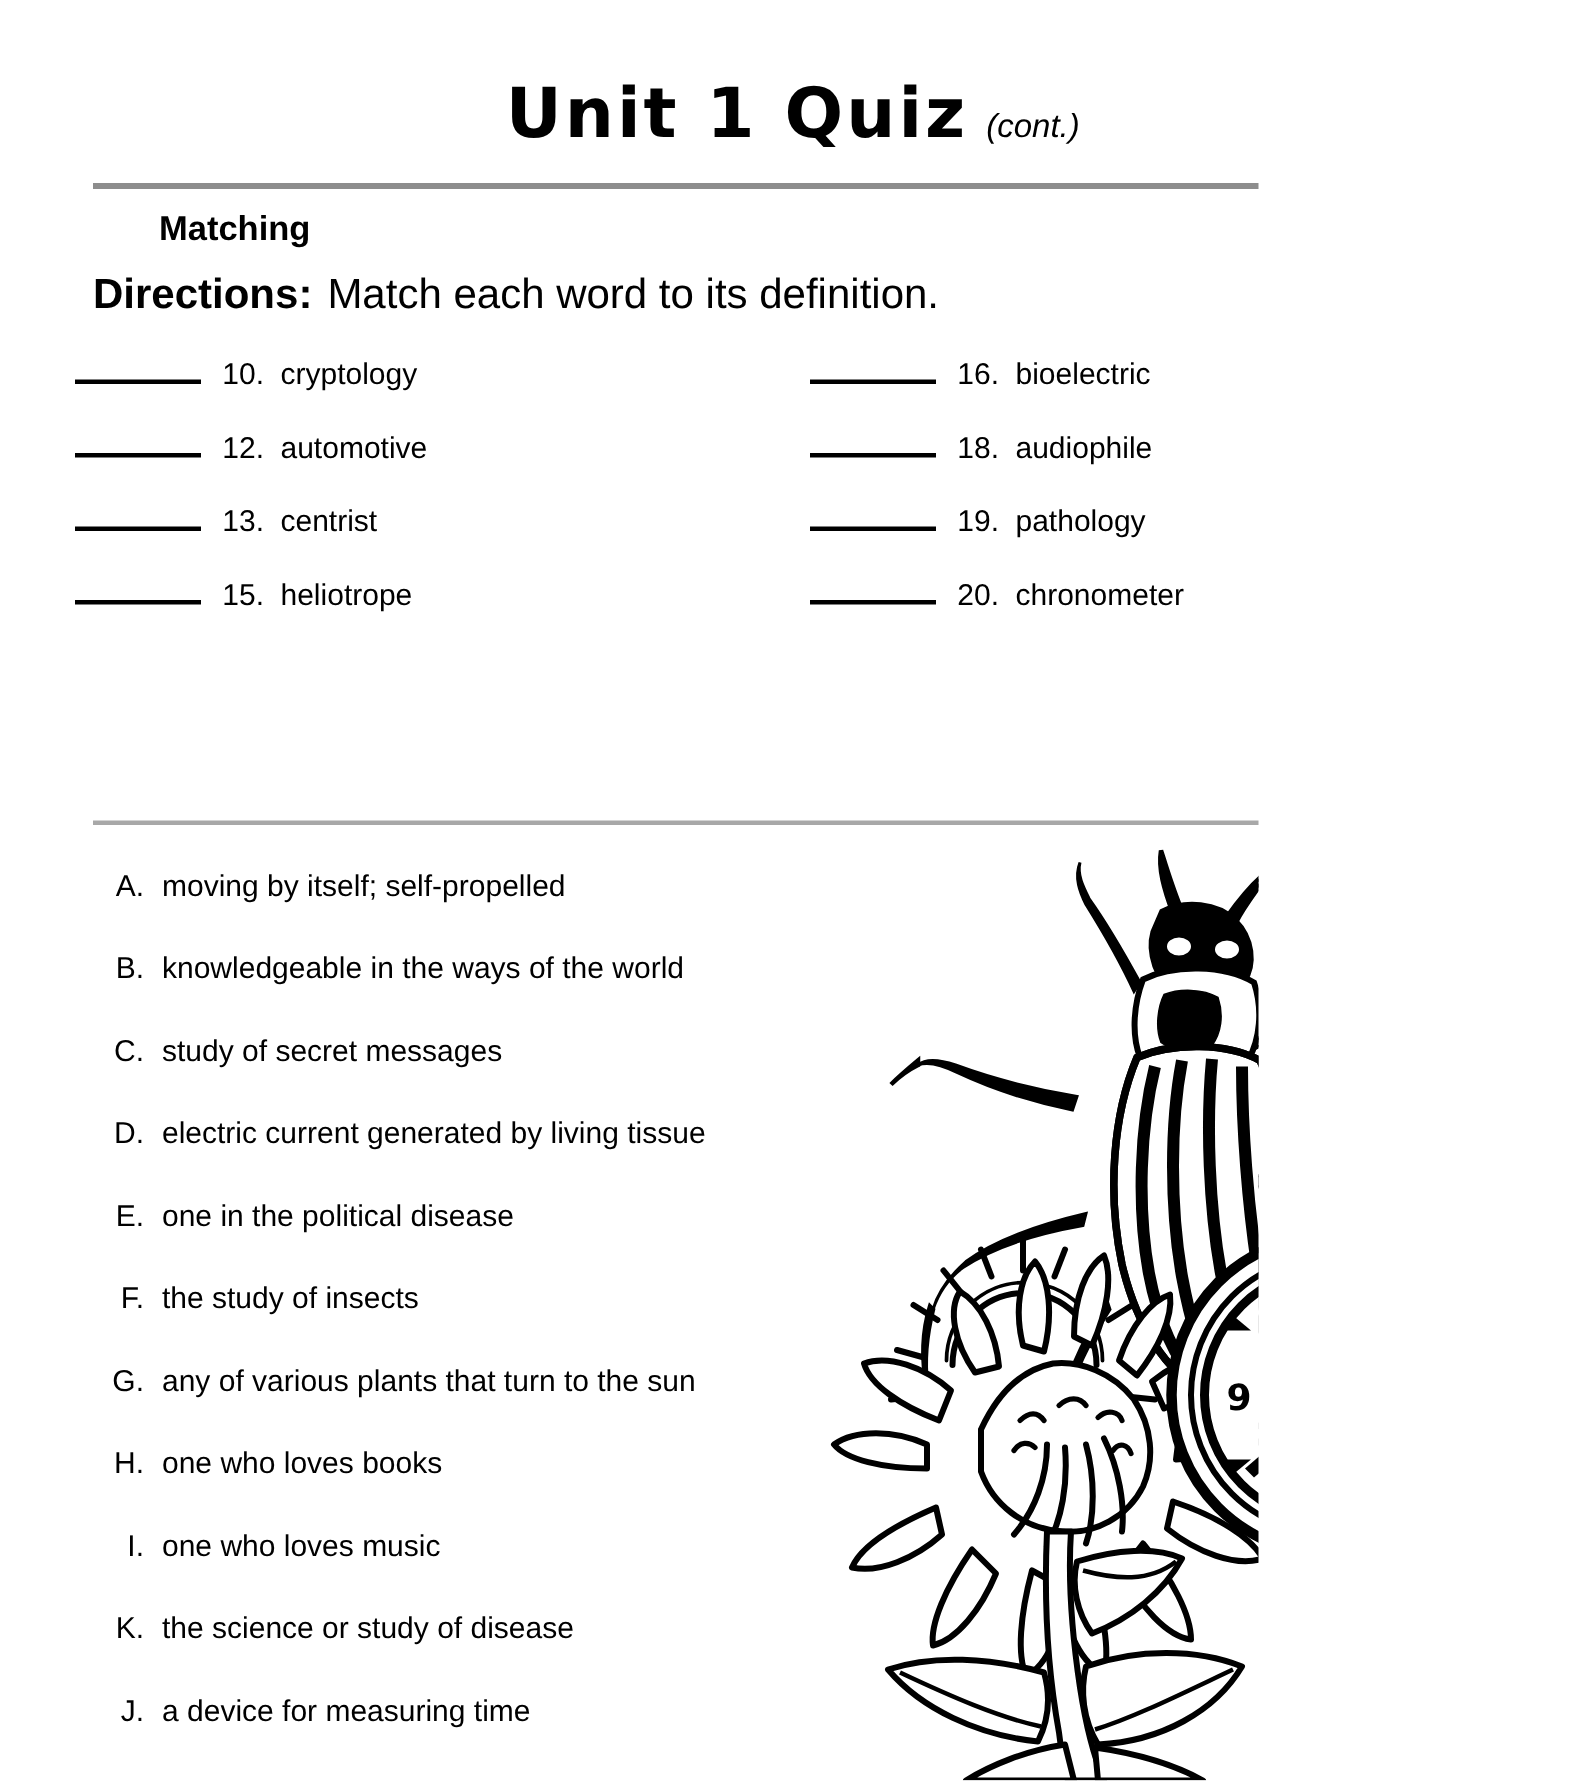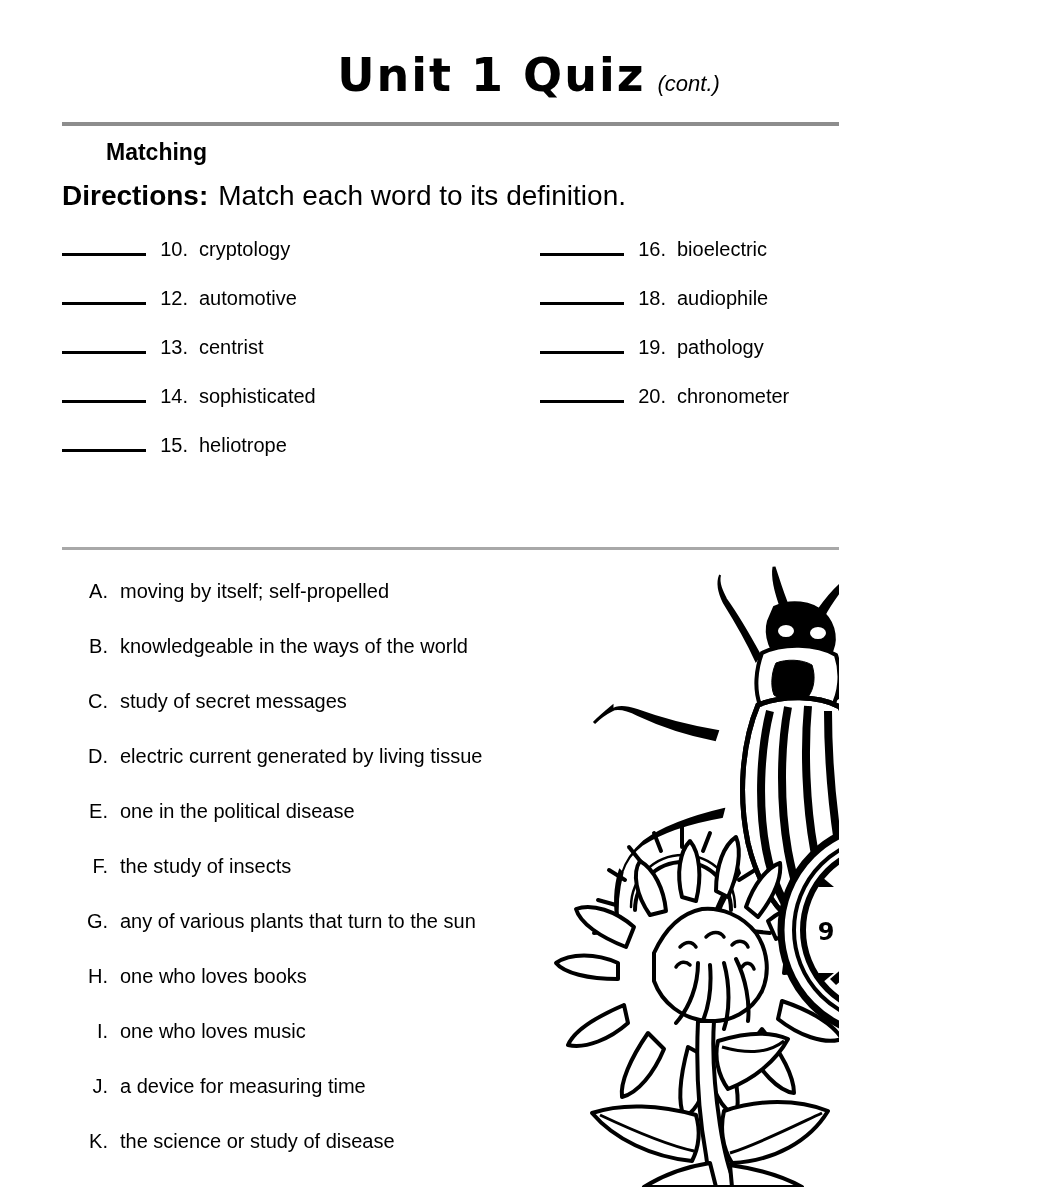--- a/index.html
+++ b/index.html
@@ -79,21 +79,21 @@
     white-space: nowrap;
   }
   .directions b { font-weight: 700; }
   .directions span.dtext { font-weight: 400; margin-left: 10px; }
 
   
   .match-col {
     position: absolute;
     top: 236px;
   }
-  .match-col.left  { left: 62px; }
+  .match-col.left  { left: 50px; }
   .match-col.right { left: 540px; }
 
   .match-item {
     position: relative;
     height: 49px;
     white-space: nowrap;
     font-size: 20px;
   }
   .blank {
     display: inline-block;
@@ -110,21 +110,21 @@
     font-size: 20px;
   }
   .m-word {
     margin-left: 11px;
     font-size: 20px;
   }
 
   
   .defs {
     position: absolute;
-    left: 78px;
+    left: 66px;
     top: 580px;
     width: 470px;
   }
   .def-item {
     position: relative;
     height: 55px;
     white-space: nowrap;
     font-size: 20px;
   }
   .d-letter {
@@ -163,21 +163,20 @@
   <div class="section-heading">Matching</div>
 
   <div class="directions">
     <b>Directions:</b><span class="dtext">Match each word to its definition.</span>
   </div>
 
   <div class="match-col left">
     <div class="match-item"><span class="blank"></span><span class="m-num">10.</span><span class="m-word">cryptology</span></div>
     <div class="match-item"><span class="blank"></span><span class="m-num">12.</span><span class="m-word">automotive</span></div>
     <div class="match-item"><span class="blank"></span><span class="m-num">13.</span><span class="m-word">centrist</span></div>
-    <div class="match-item"><span class="blank"></span><span class="m-num">14.</span><span class="m-word">sophisticated</span></div>
     <div class="match-item"><span class="blank"></span><span class="m-num">15.</span><span class="m-word">heliotrope</span></div>
   </div>
 
   <div class="match-col right">
     <div class="match-item"><span class="blank"></span><span class="m-num">16.</span><span class="m-word">bioelectric</span></div>
     <div class="match-item"><span class="blank"></span><span class="m-num">18.</span><span class="m-word">audiophile</span></div>
     <div class="match-item"><span class="blank"></span><span class="m-num">19.</span><span class="m-word">pathology</span></div>
     <div class="match-item"><span class="blank"></span><span class="m-num">20.</span><span class="m-word">chronometer</span></div>
   </div>
 
@@ -186,22 +185,22 @@
   <div class="defs">
     <div class="def-item"><span class="d-letter">A.</span><span class="d-text">moving by itself; self-propelled</span></div>
     <div class="def-item"><span class="d-letter">B.</span><span class="d-text">knowledgeable in the ways of the world</span></div>
     <div class="def-item"><span class="d-letter">C.</span><span class="d-text">study of secret messages</span></div>
     <div class="def-item"><span class="d-letter">D.</span><span class="d-text">electric current generated by living tissue</span></div>
     <div class="def-item"><span class="d-letter">E.</span><span class="d-text">one in the political disease</span></div>
     <div class="def-item"><span class="d-letter">F.</span><span class="d-text">the study of insects</span></div>
     <div class="def-item"><span class="d-letter">G.</span><span class="d-text">any of various plants that turn to the sun</span></div>
     <div class="def-item"><span class="d-letter">H.</span><span class="d-text">one who loves books</span></div>
     <div class="def-item"><span class="d-letter">I.</span><span class="d-text">one who loves music</span></div>
+    <div class="def-item"><span class="d-letter">K.</span><span class="d-text">the science or study of disease</span></div>
     <div class="def-item"><span class="d-letter">J.</span><span class="d-text">a device for measuring time</span></div>
-    <div class="def-item"><span class="d-letter">K.</span><span class="d-text">the science or study of disease</span></div>
   </div>
 
   <div class="art">
     <svg width="527" height="632" viewBox="0 0 527 632" xmlns="http://www.w3.org/2000/svg">
 
       <g fill="none" stroke="#000" stroke-width="4" stroke-linecap="round">
         <path d="M105 355 a48 48 0 0 1 96 0"></path>
         <path d="M101 352 a52 52 0 0 1 104 0" stroke-width="2.5"></path>
         <line x1="152" y1="272" x2="152" y2="292"></line>
         <line x1="124" y1="278" x2="131" y2="296"></line>

